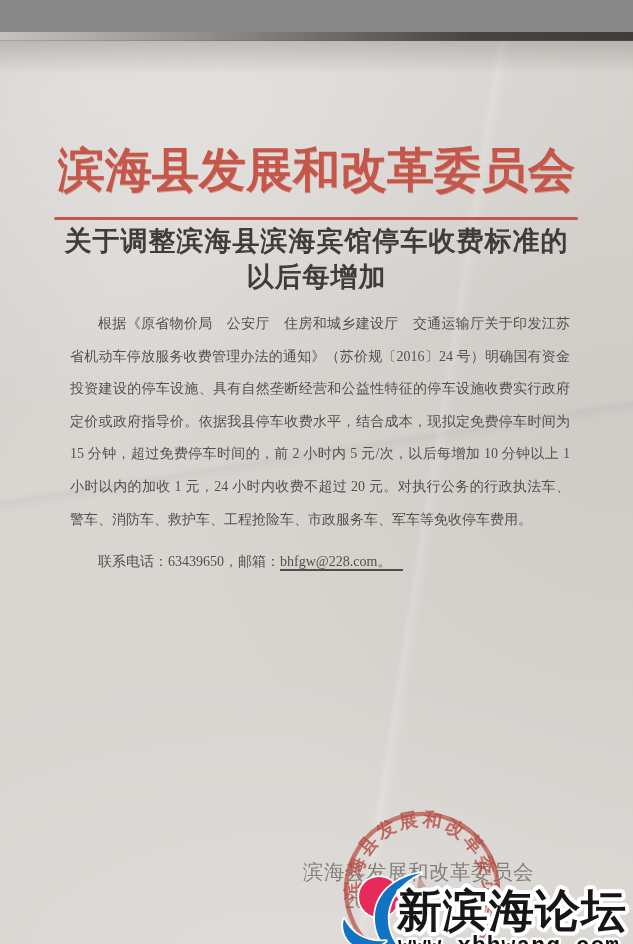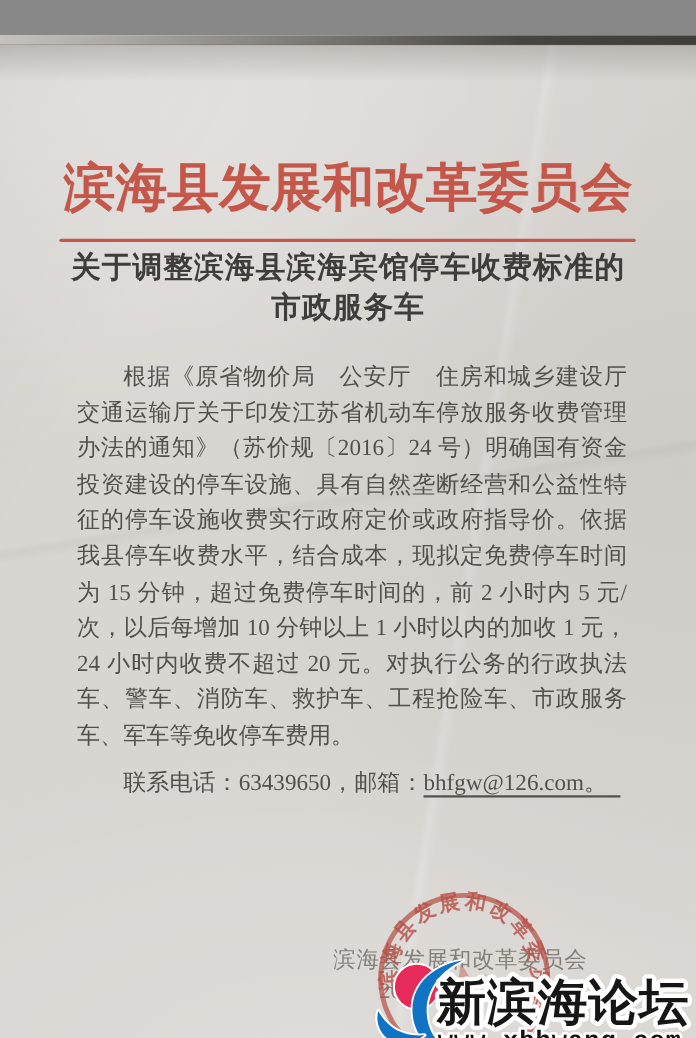--- a/index.html
+++ b/index.html
@@ -23,26 +23,26 @@
     background:linear-gradient(to bottom, rgba(95,92,86,0.28), rgba(95,92,86,0));}
   .agency{
     position:absolute;top:107px;left:0;right:0;text-align:center;
     font-size:47px;font-weight:bold;letter-spacing:0px;color:#c5564a;
     text-shadow:0.5px 0.5px 0 rgba(197,86,74,0.45);
     white-space:nowrap;
   }
   .red-rule{position:absolute;top:185px;left:54px;width:524px;height:3px;background:#c4574b;border-radius:2px;}
   .doc-title{
     position:absolute;top:193px;left:0;right:0;text-align:center;
-    font-family:Liberation Serif, serif;
+    font-family:Liberation Mono, monospace;
     font-size:27px;font-weight:bold;color:#3e3d3b;line-height:36px;letter-spacing:1px;
   }
   .body-text{
-    position:absolute;top:294px;left:70px;width:500px;
-    font-size:21px;line-height:32.6px;color:#53504c;
+    position:absolute;top:276px;left:70px;width:500px;
+    font-size:14px;line-height:32.6px;color:#53504c;
     text-align:justify;text-justify:inter-character;
   }
   .body-text p{margin:0;text-indent:2em;}
   .body-text p.contact{margin-top:10px;}
   .email{border-bottom:2px solid #514e4a;padding-right:12px;}
   .signature{
     position:absolute;top:826px;left:303px;
     font-size:20.5px;color:#83807a;letter-spacing:0.5px;white-space:nowrap;z-index:1;
   }
   .date-frag{position:absolute;top:858px;font-size:20px;color:#83807a;z-index:1;}
@@ -63,26 +63,26 @@
 
 <div class="page">
   <div class="top-edge"></div>
   <div class="top-fade"></div>
 
   <div class="agency">滨海县发展和改革委员会</div>
   <div class="red-rule"></div>
 
   <div class="doc-title">
     <span>关于调整滨海县滨海宾馆停车收费标准的</span><br>
-    <span>市政服务车</span>
+    <span>以后每增加</span>
   </div>
 
   <div class="body-text">
     <p>根据《原省物价局　公安厅　住房和城乡建设厅　交通运输厅关于印发江苏省机动车停放服务收费管理办法的通知》（苏价规〔2016〕24 号）明确国有资金投资建设的停车设施、具有自然垄断经营和公益性特征的停车设施收费实行政府定价或政府指导价。依据我县停车收费水平，结合成本，现拟定免费停车时间为 15 分钟，超过免费停车时间的，前 2 小时内 5 元/次，以后每增加 10 分钟以上 1 小时以内的加收 1 元，24 小时内收费不超过 20 元。对执行公务的行政执法车、警车、消防车、救护车、工程抢险车、市政服务车、军车等免收停车费用。</p>
-    <p class="contact"><span>联系电话：63439650，邮箱：</span><span class="email">bhfgw@126.com。</span></p>
+    <p class="contact"><span>联系电话：63439650，邮箱：</span><span class="email">bhfgw@228.com。</span></p>
   </div>
 
   <div class="signature">滨海县发展和改革委员会</div>
   <div class="date-frag date-left">202</div>
   <div class="date-frag date-right">年</div>
 
   <svg class="seal" viewBox="0 0 172 172">
     <circle cx="86" cy="86" r="76" fill="none" stroke="rgba(183,81,71,0.72)" stroke-width="4.5"></circle>
     <polygon points="86,71 91.3,85.7 106.9,86.2 94.6,95.8 98.9,110.8 86,102 73.1,110.8 77.4,95.8 65.1,86.2 80.7,85.7" fill="rgba(183,81,71,0.42)"></polygon>
     <defs>

